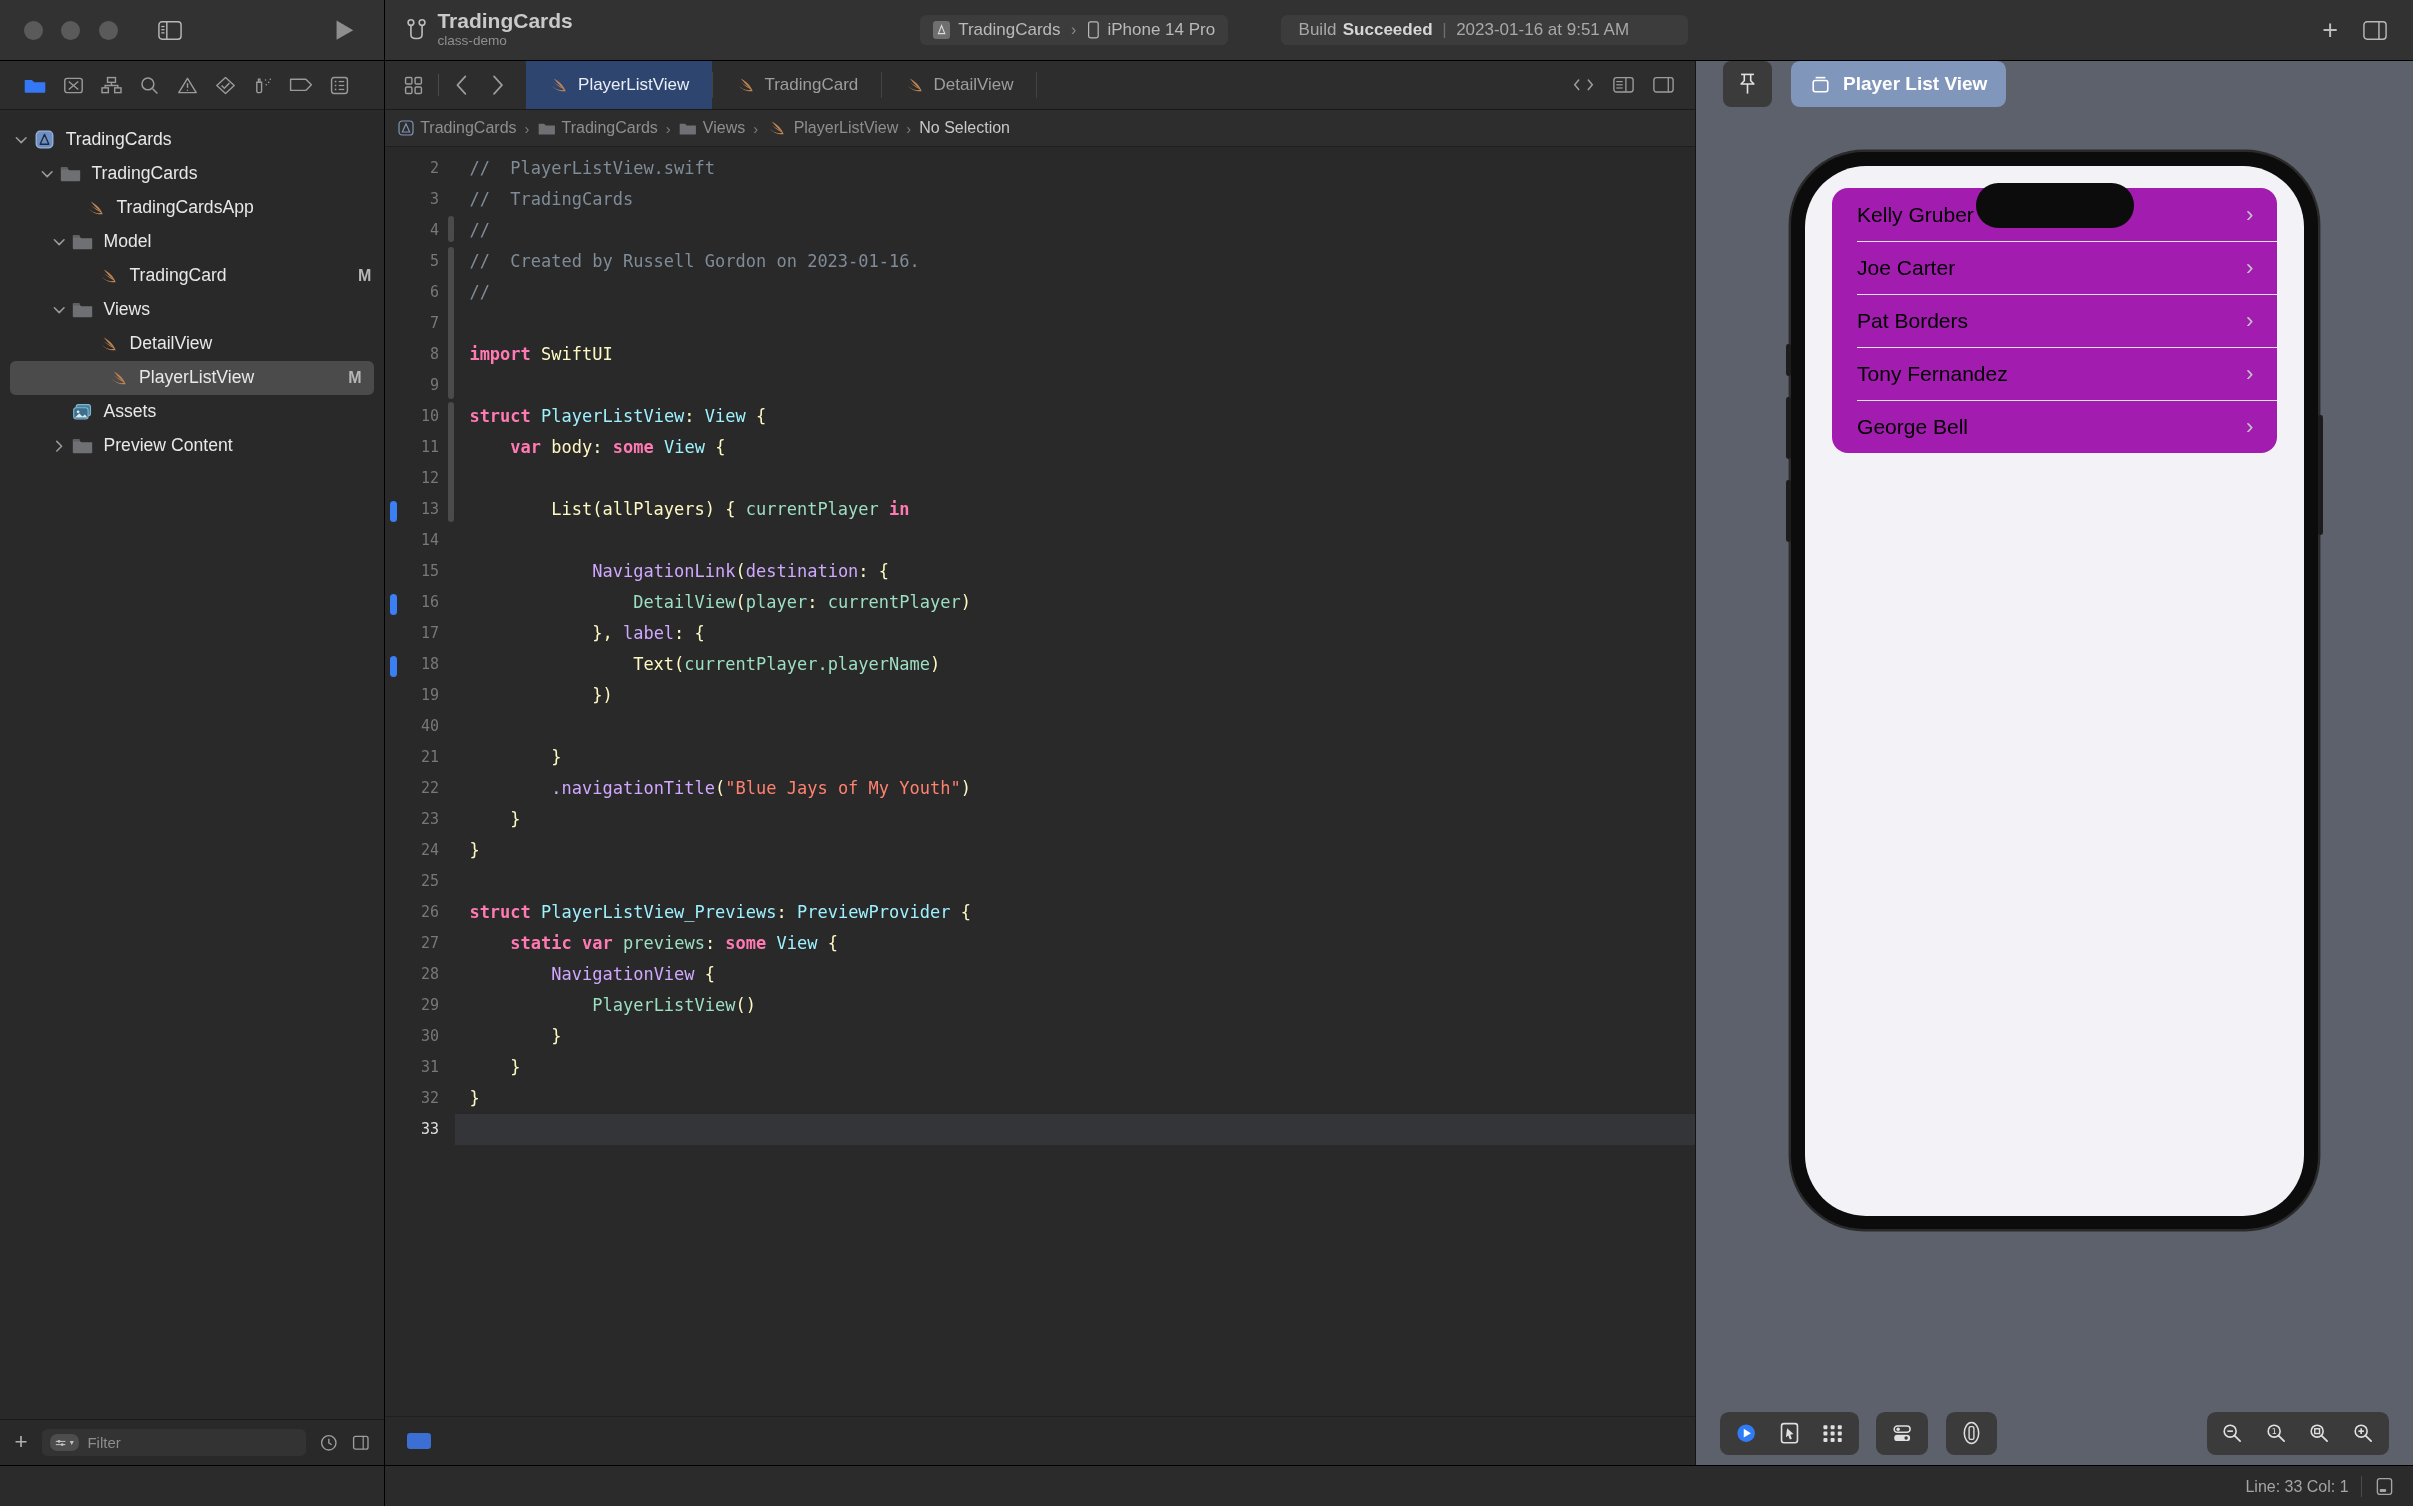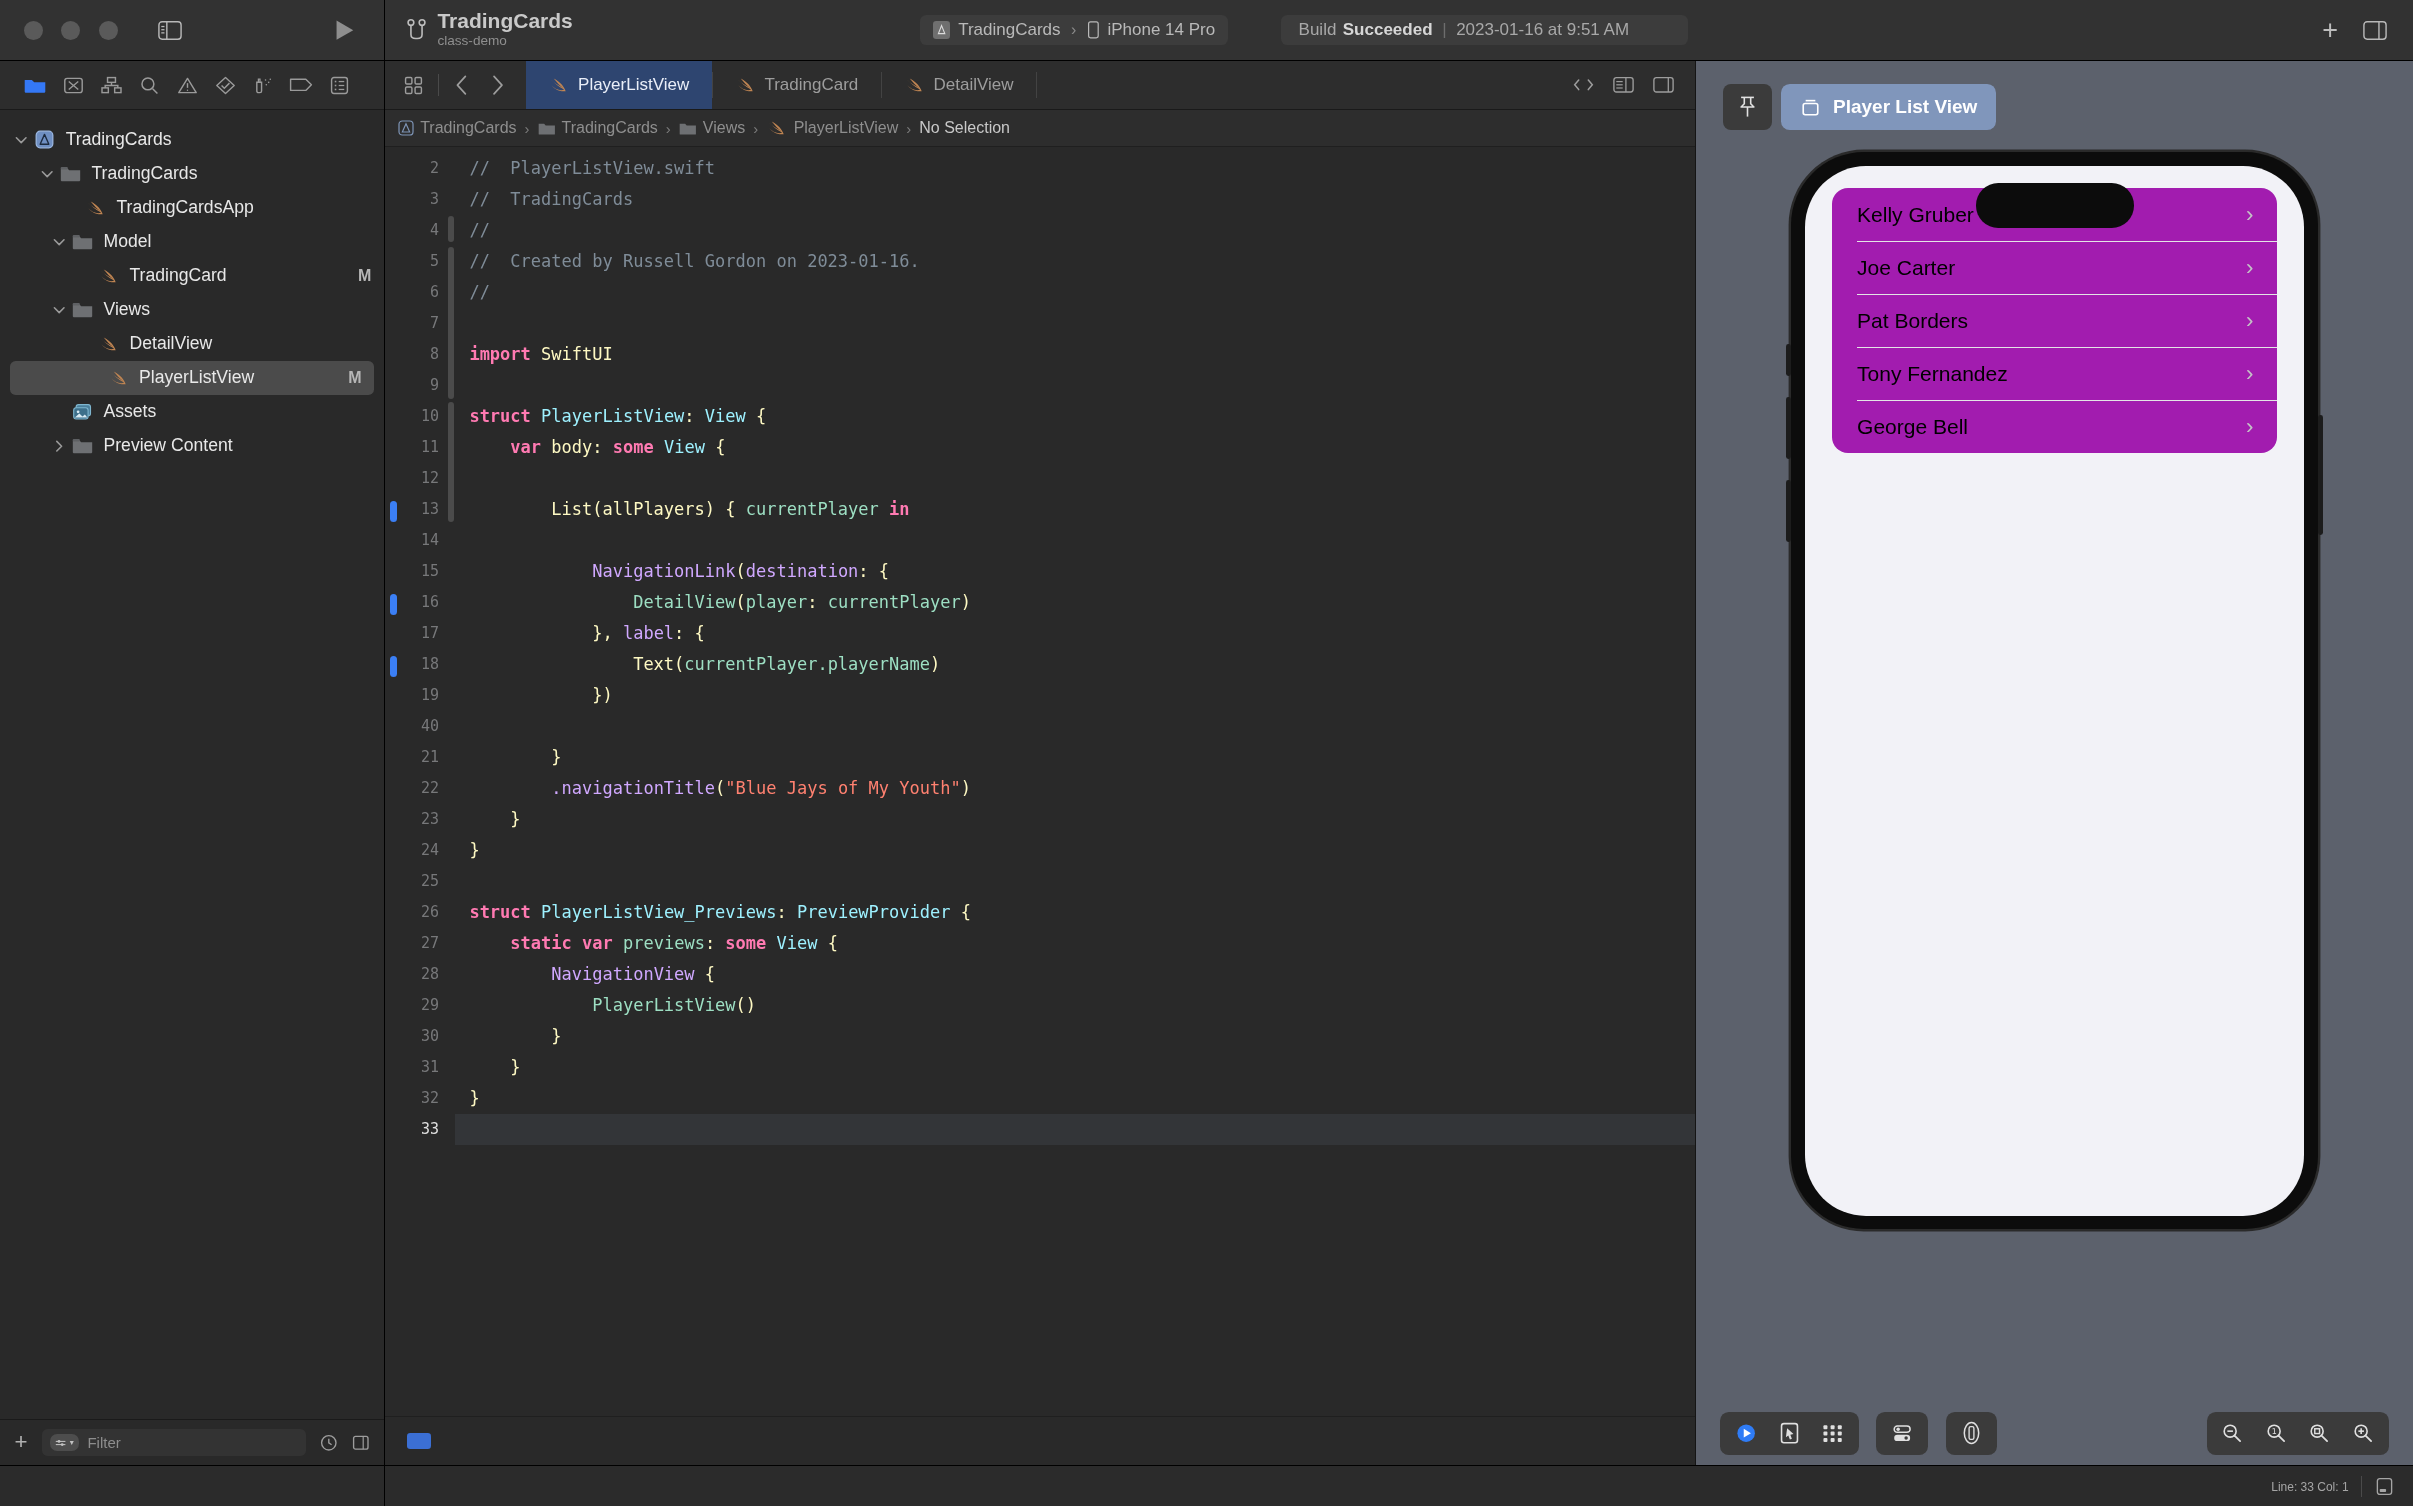--- a/index.html
+++ b/index.html
@@ -196,21 +196,21 @@
   .code-bottom { height: 49px; flex: 0 0 49px; background: #292929; border-top: 0.8px solid #1f1f1f;
                  display: flex; align-items: center; padding-left: 22.3px; }
   .blue-chip { width: 24px; height: 16px; border-radius: 3.2px; background: #3b6fd4; }
 
   
   .canvas {
     width: 718px; flex: 0 0 718px;
     display: flex; flex-direction: column;
     background: #5c616c; border-left: 0.8px solid #151515; min-height: 0;
   }
-  .canvas-top { height: 69px; flex: 0 0 69px; display: flex; align-items: flex-end; gap: 9px; padding: 0 27px; }
+  .canvas-top { height: 69px; flex: 0 0 69px; display: flex; align-items: flex-start; gap: 19px; padding: 0 27px; }
   .pin-btn { width: 49px; height: 46px; border-radius: 8px; background: #3b3b3b;
              display: flex; align-items: center; justify-content: center; color: #e2e2e2; }
   .preview-chip {
     height: 46px; border-radius: 8.8px; background: #8096bb;
     display: flex; align-items: center; gap: 12px; padding: 0 19px;
     color: #fff; font-size: 19px; font-weight: 600; white-space: nowrap;
   }
   .canvas-stage { flex: 1; position: relative; display: flex; align-items: flex-start; justify-content: center;
                   padding-top: 22.3px; min-height: 0; overflow: hidden; }
 
@@ -255,21 +255,21 @@
   .cb-group { height: 43px; border-radius: 8.8px; background: #3b3b3b;
               display: flex; align-items: center; padding: 0 4.8px; gap: 1.6px; }
   .cb-btn { width: 42px; height: 37px; display: flex; align-items: center; justify-content: center; color: #e0e0e0; }
   .cb-right { margin-left: auto; }
 
   
   .statusbar {
     height: 42px; flex: 0 0 42px;
     display: flex; align-items: center;
     background: #2b2b2b; border-top: 0.8px solid #000;
-    color: #a5a5a5; font-size: 12px;
+    color: #a5a5a5; font-size: 16px;
   }
   .sb-left { width: 385px; flex: 0 0 385px; display: flex; align-items: center; padding: 0 14.4px; gap: 12.8px;
              border-right: 0.8px solid #000; height: 100%; }
   .sb-right { flex: 1; display: flex; align-items: center; justify-content: flex-end; gap: 12.8px; padding-right: 19px; }
   .sb-div { width: 0.8px; height: 21px; background: #4a4a4a; }
   svg { display: block; }
 </style>
 </head>
 <body>
 

